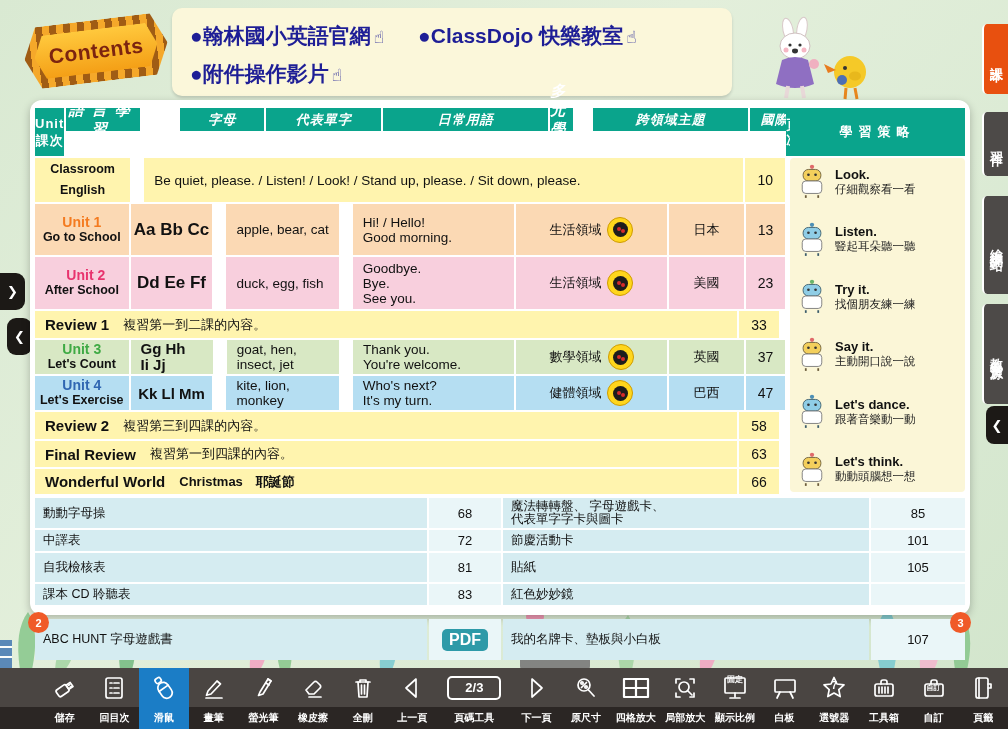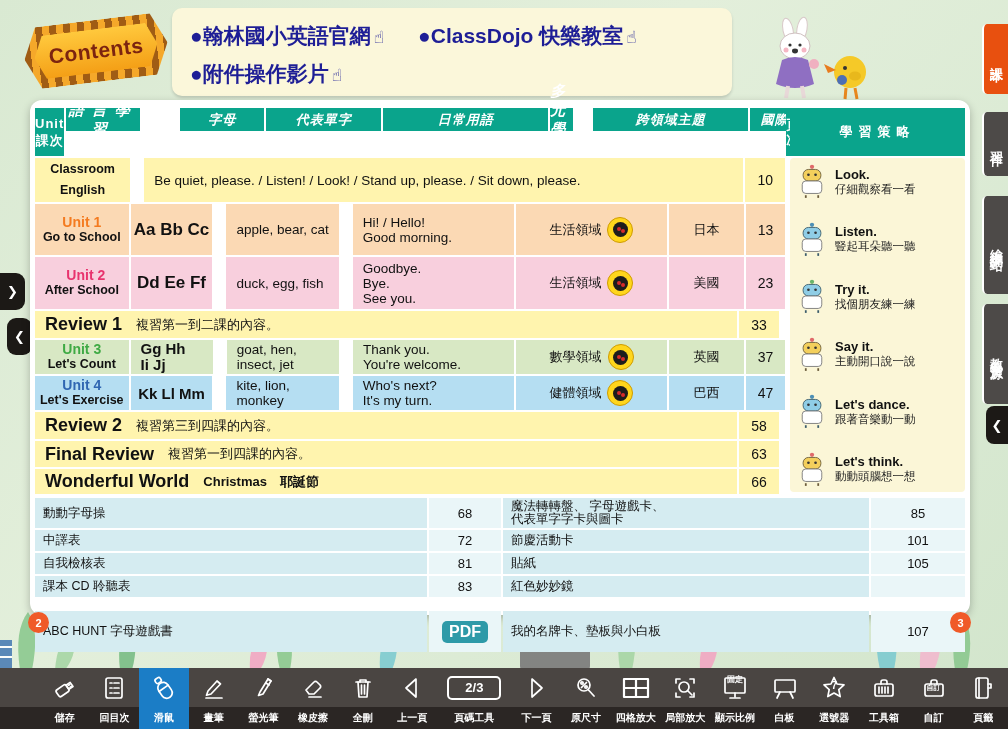--- a/index.html
+++ b/index.html
@@ -48,21 +48,21 @@
   .bg-green{background:#d8e8c4;}.bg-blue{background:#b5def2;}
   .unit-cell{flex-direction:column;line-height:15px;justify-content:center;}
   .unit-no{font-weight:bold;font-size:14px;}
   .unit-name{font-weight:bold;font-size:12.5px;color:#111;}
   .c-u1{color:#f47b20;}.c-u2{color:#e8336e;margin-left:8px;}.c-u3{color:#3faa44;}.c-u4{color:#3167b2;}
   .letters{font-weight:bold;font-size:17px;color:#111;}
   .eng{font-size:13.5px;color:#111;margin-left:12px;}
   .left-al{justify-content:flex-start;text-align:left;padding-left:10px;}
   .cjk{font-size:13px;color:#111;}
   .pgnum{font-size:14px;color:#111;}
-  .fullrow-title{font-weight:bold;font-size:18px;color:#111;margin-right:14px;white-space:nowrap;}
+  .fullrow-title{font-weight:bold;font-size:15px;color:#111;margin-right:14px;white-space:nowrap;}
   .dom-wrap{gap:6px;}
   
   .badge-dom{width:24px;height:24px;border-radius:50%;background:#ffd61c;border:1px solid #cf9c00;
      display:flex;align-items:center;justify-content:center;flex:0 0 auto;}
   .badge-dom i{width:15px;height:15px;border-radius:50%;background:#1d1d1d;position:relative;display:block;}
   .badge-dom i::after{content:"";position:absolute;left:4px;top:5px;width:4px;height:4px;border-radius:50%;background:#d42b2b;box-shadow:4px 2px 0 #d42b2b;}
   
   .strat-hd{position:absolute;left:760px;top:8px;width:175px;height:48px;}
   .strat-body{position:absolute;left:760px;top:58px;width:175px;height:334px;background:#fbf6d7;
      border-radius:4px;padding:4px 6px;box-sizing:border-box;display:flex;flex-direction:column;justify-content:space-between;}
@@ -436,21 +436,21 @@
         <div class="acell a-n2 preline">魔法轉轉盤、 字母遊戲卡、
 代表單字字卡與圖卡</div>
         <div class="acell pg a-p2">85</div>
       </div>
       <div class="arow" style="height:21px;">
         <div class="acell a-n1">中譯表</div>
         <div class="acell pg a-p1">72</div>
         <div class="acell a-n2">節慶活動卡</div>
         <div class="acell pg a-p2">101</div>
       </div>
-      <div class="arow" style="height:21px;">
+      <div class="arow" style="height:29px;">
         <div class="acell a-n1">自我檢核表</div>
         <div class="acell pg a-p1">81</div>
         <div class="acell a-n2">貼紙</div>
         <div class="acell pg a-p2">105</div>
       </div>
       <div class="arow" style="height:21px;">
         <div class="acell a-n1">課本 CD 聆聽表</div>
         <div class="acell pg a-p1">83</div>
         <div class="acell a-n2">紅色妙妙鏡</div>
         <div class="acell pg a-p2"></div>

